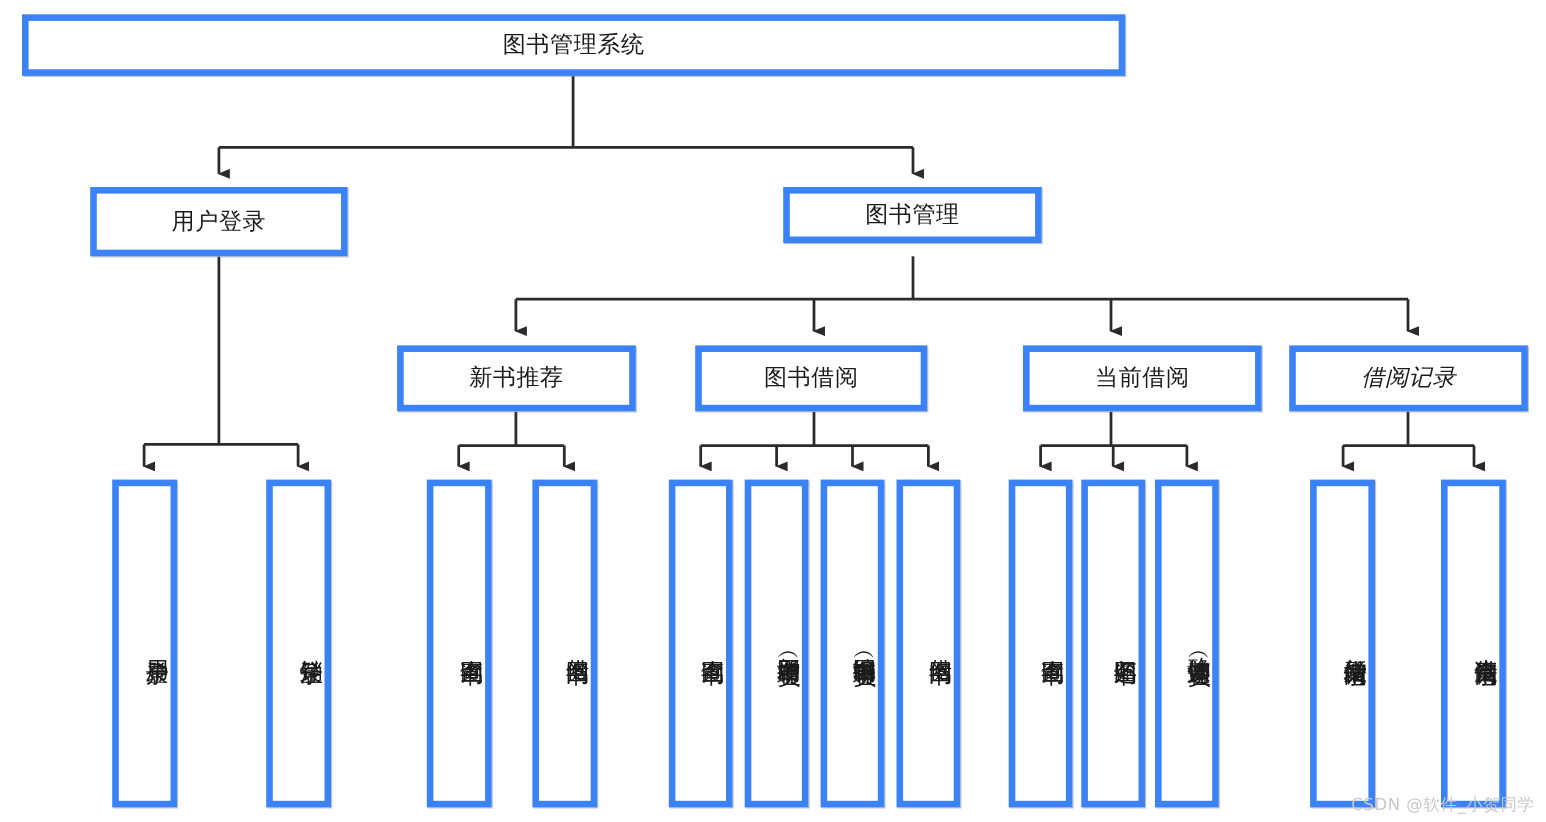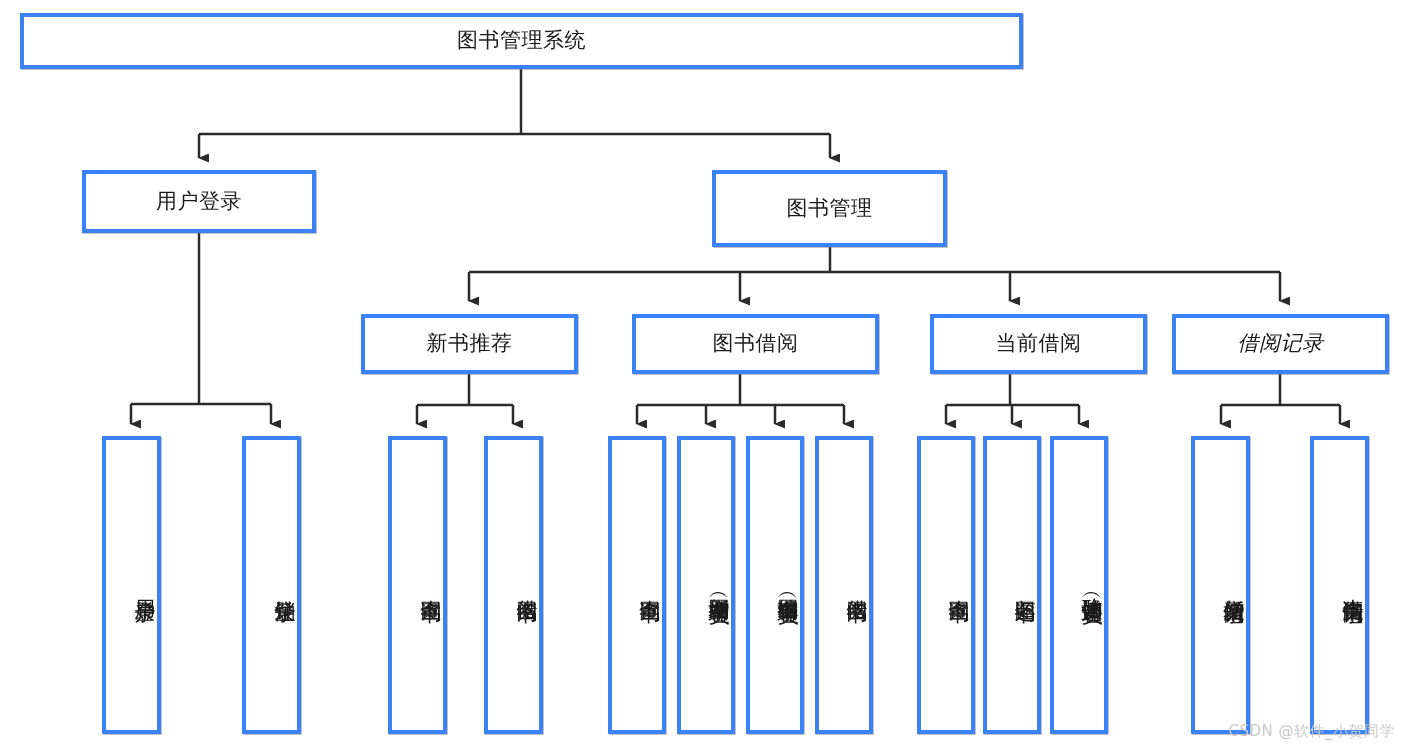--- a/index.html
+++ b/index.html
@@ -23,21 +23,21 @@
     left: 0;
     top: 0;
     width: 1405px;
     height: 747px;
     pointer-events: none;
   }
   .node {
     position: absolute;
     box-sizing: border-box;
     background: #ffffff;
-    border: 4px solid #3b82f6;
+    border: 6px solid #3b82f6;
     display: flex;
     align-items: center;
     justify-content: center;
     color: #1b1b1b;
     text-align: center;
     box-shadow: 1px 1px 0 0 rgba(120,120,120,0.45);
   }
   .node-h {
     font-size: 21px;
     line-height: 1.2;
@@ -118,24 +118,24 @@
       <path d="M1280,374 L1280,405"></path>
       <path d="M1221,405 L1340,405"></path>
       <path d="M1221,405 L1221,424" marker-end="url(#arrow)"></path>
       <path d="M1340,405 L1340,424" marker-end="url(#arrow)"></path>
     </g>
   </svg>
 
   <div class="node node-h node-root" style="left:20px; top:13px; width:1003px; height:56px;">图书管理系统</div>
 
   <div class="node node-h" style="left:82px; top:170px; width:234px; height:63px;">用户登录</div>
-  <div class="node node-h" style="left:712px; top:170px; width:235px; height:77px;">图书管理</div>
+  <div class="node node-h" style="left:712px; top:170px; width:235px; height:51px;">图书管理</div>
 
   <div class="node node-h" style="left:361px; top:314px; width:217px; height:60px;">新书推荐</div>
-  <div class="node node-h" style="left:632px; top:314px; width:247px; height:60px;">图书借阅</div>
+  <div class="node node-h" style="left:632px; top:314px; width:211px; height:60px;">图书借阅</div>
   <div class="node node-h" style="left:902px; top:314px; width:217px; height:60px;margin-left:28px;">当前借阅</div>
   <div class="node node-h" style="left:1172px; top:314px; width:217px; height:60px;font-style:italic;">借阅记录</div>
 
   <div class="node node-v" style="left:102px; top:436px; width:59px; height:298px;">用户登录</div>
   <div class="node node-v" style="left:242px; top:436px; width:59px; height:298px;">注销登录</div>
 
   <div class="node node-v" style="left:388px; top:436px; width:59px; height:298px;">查询图书</div>
   <div class="node node-v" style="left:484px; top:436px; width:59px; height:298px;">借阅图书</div>
 
   <div class="node node-v" style="left:608px; top:436px; width:58px; height:298px;">查询图书</div>

